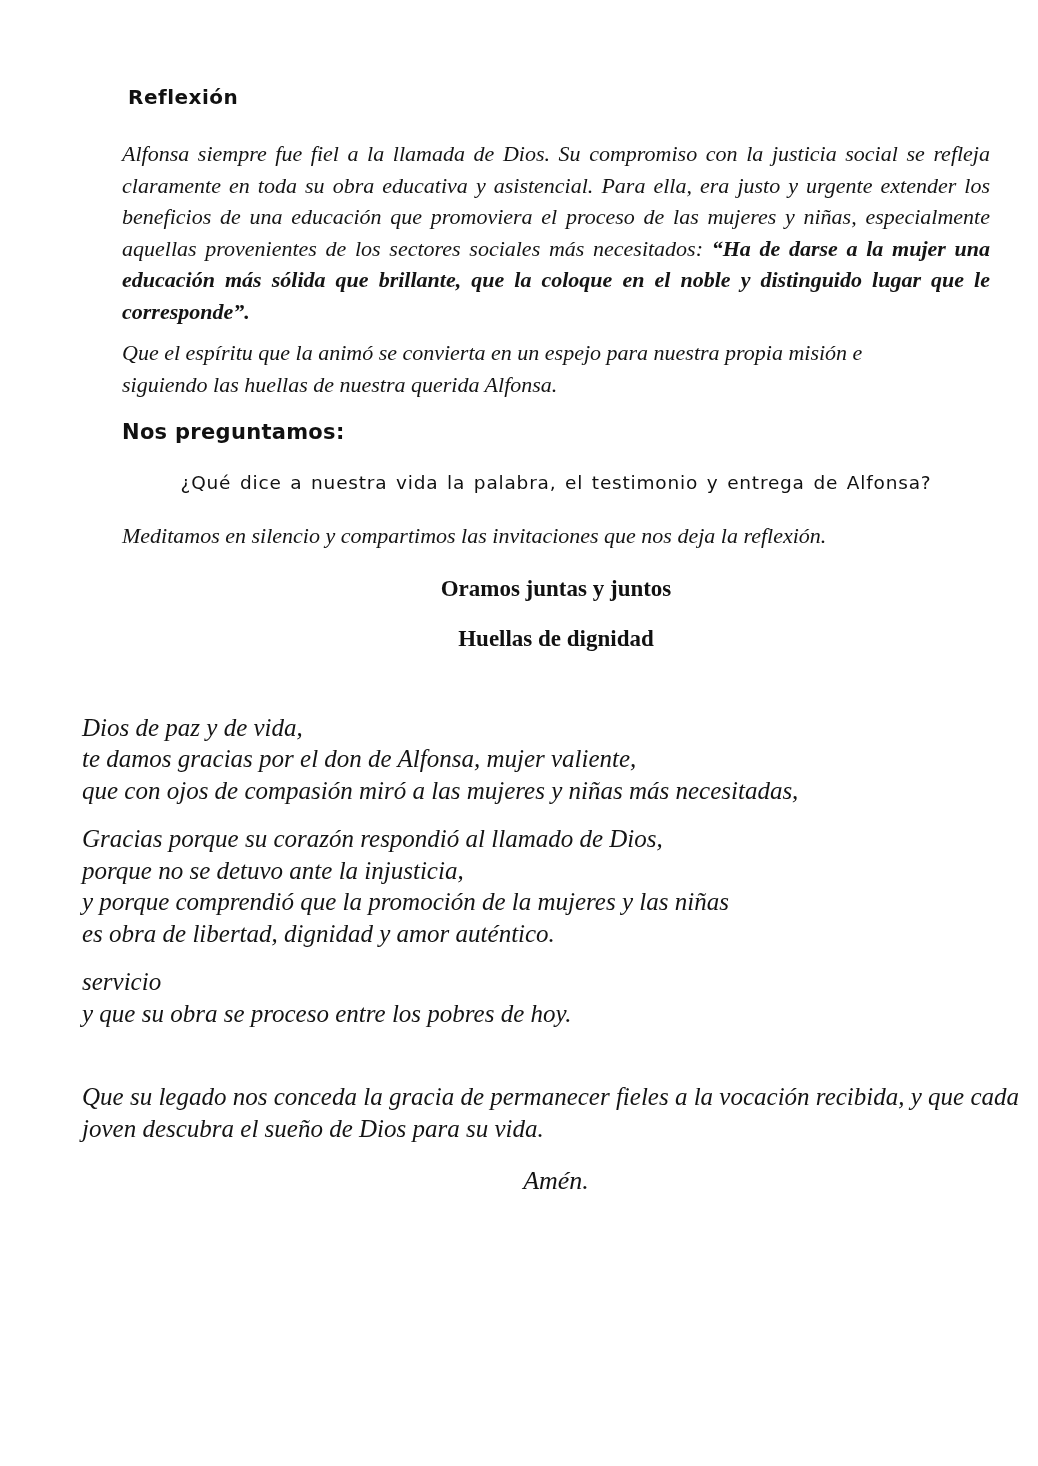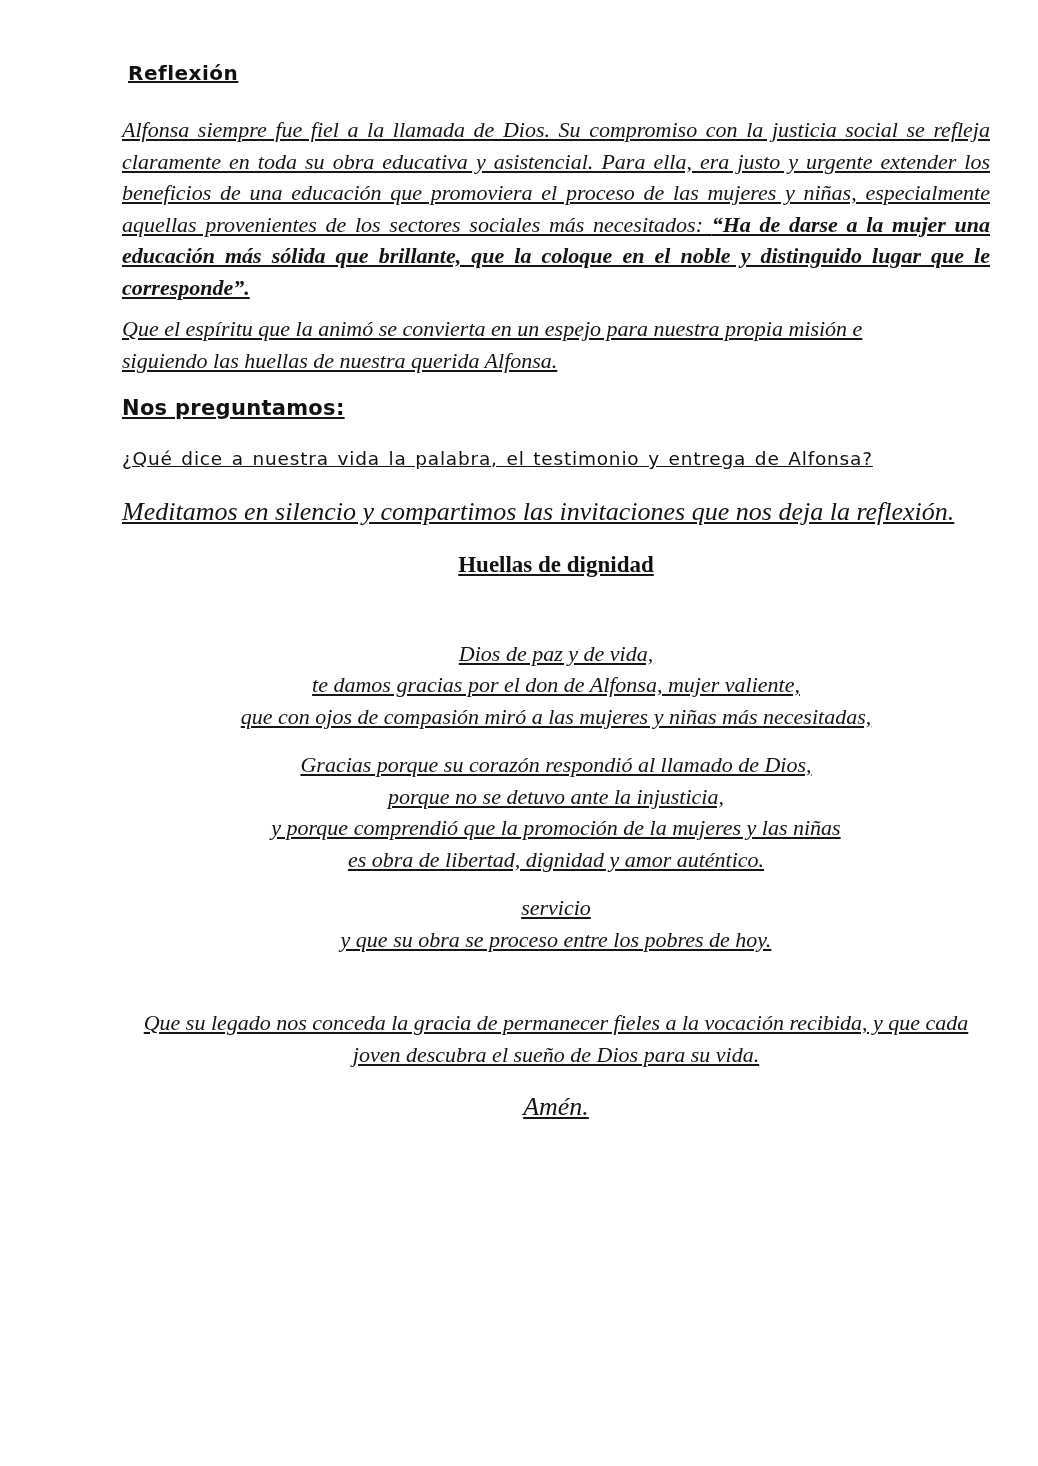--- a/index.html
+++ b/index.html
@@ -3,23 +3,22 @@
 <meta charset="utf-8">
 <style>
   html, body { margin: 0; padding: 0; background: #ffffff; }
   .page {
     position: relative;
     box-sizing: border-box;
     width: 1038px;
     height: 1466px;
     background: #ffffff;
     color: #161616;
-    padding: 60px 48px 0 122px;
+    padding: 84px 48px 0 122px;
     overflow: hidden;
-    text-decoration: underline;
   }
   
   .comic {
     font-family: "DejaVu Sans", sans-serif;
     color: #111;
   }
   .h-reflexion {
     font-size: 20px;
     font-weight: 700;
     letter-spacing: 0.5px;
@@ -33,59 +32,59 @@
     margin: 0 0 24px 0;
     line-height: 28px;
   }
   .question {
     font-size: 18.5px;
     font-weight: 400;
     letter-spacing: 0.8px;
     word-spacing: 2px;
     margin: 0 0 24px 0;
     line-height: 26px;
+    text-align: center;
   }
   
   .serif-i {
     font-family: "Liberation Serif", "DejaVu Serif", serif;
     font-style: italic;
     color: #141414;
   }
   .para-justify {
     font-size: 22px;
     line-height: 31.5px;
     text-align: justify;
     margin: 0 0 10px 0;
   }
   .para-justify .quote-bold { font-weight: 700; }
   .para-lines {
     font-size: 22px;
     line-height: 31.5px;
     margin: 0 0 18px 0;
   }
   .meditation {
-    font-size: 26px;
+    font-size: 22px;
     line-height: 31.5px;
     margin: 0 0 22px 0;
   }
   .prayer-title, .prayer-subtitle {
     font-family: "Liberation Serif", "DejaVu Serif", serif;
     font-style: normal;
     font-weight: 700;
     font-size: 23px;
     line-height: 30px;
     text-align: center;
     color: #111;
     margin: 0 0 20px 0;
   }
   .prayer-subtitle { margin-bottom: 58px; }
   .stanza {
-    font-size: 22px;
+    font-size: 25px;
     line-height: 31.5px;
-    text-align: center;
     margin: 0 0 17px 0;
   }
   .stanza > div { margin-left: -40px; margin-right: -40px; }
   .stanza-last { margin-top: 52px; }
   .amen {
     font-size: 26px;
     line-height: 30px;
     text-align: center;
     margin: 22px 0 0 0;
   }
@@ -103,20 +102,21 @@
     <div>Que el espíritu que la animó se convierta en un espejo para nuestra propia misión e</div>
     <div>siguiendo las huellas de nuestra querida Alfonsa.</div>
   </div>
 
   <div class="comic h-preguntamos">Nos preguntamos:</div>
 
   <div class="comic question">¿Qué dice a nuestra vida la palabra, el testimonio y entrega de Alfonsa?</div>
 
   <div class="serif-i meditation">Meditamos en silencio y compartimos las invitaciones que nos deja la reflexión.</div>
 
+  <div class="prayer-title">Oramos juntas y juntos</div>
 
   <div class="prayer-subtitle">Huellas de dignidad</div>
 
   <div class="serif-i stanza">
     <div>Dios de paz y de vida,</div>
     <div>te damos gracias por el don de Alfonsa, mujer valiente,</div>
     <div>que con ojos de compasión miró a las mujeres y niñas más necesitadas,</div>
   </div>
 
   <div class="serif-i stanza">

